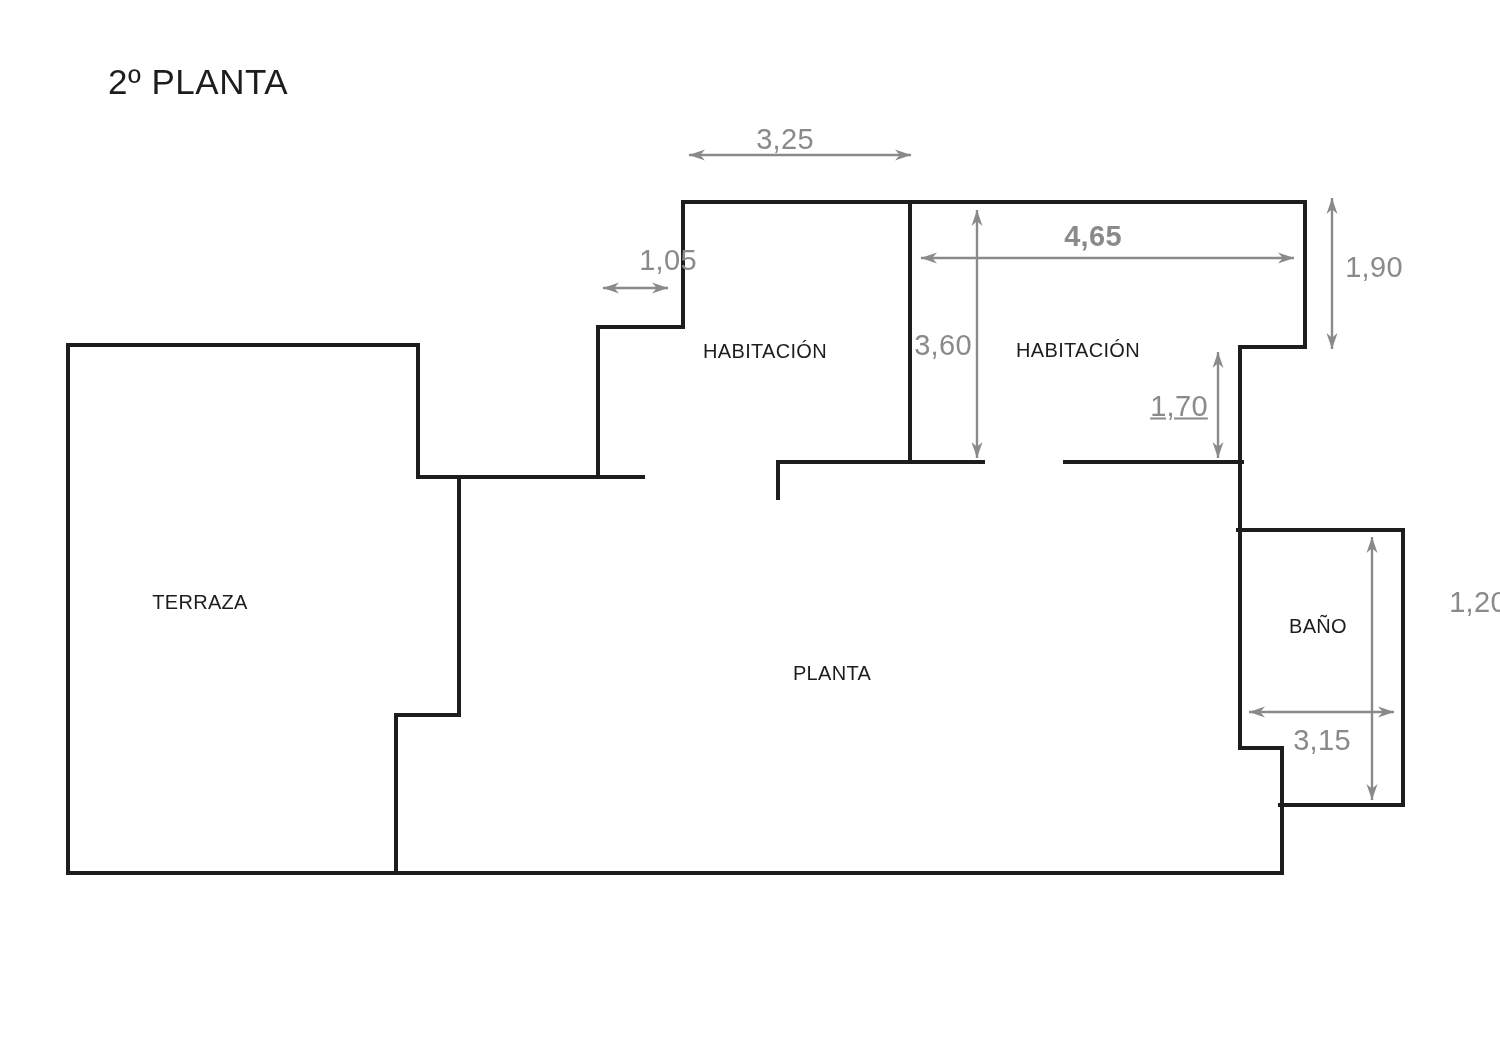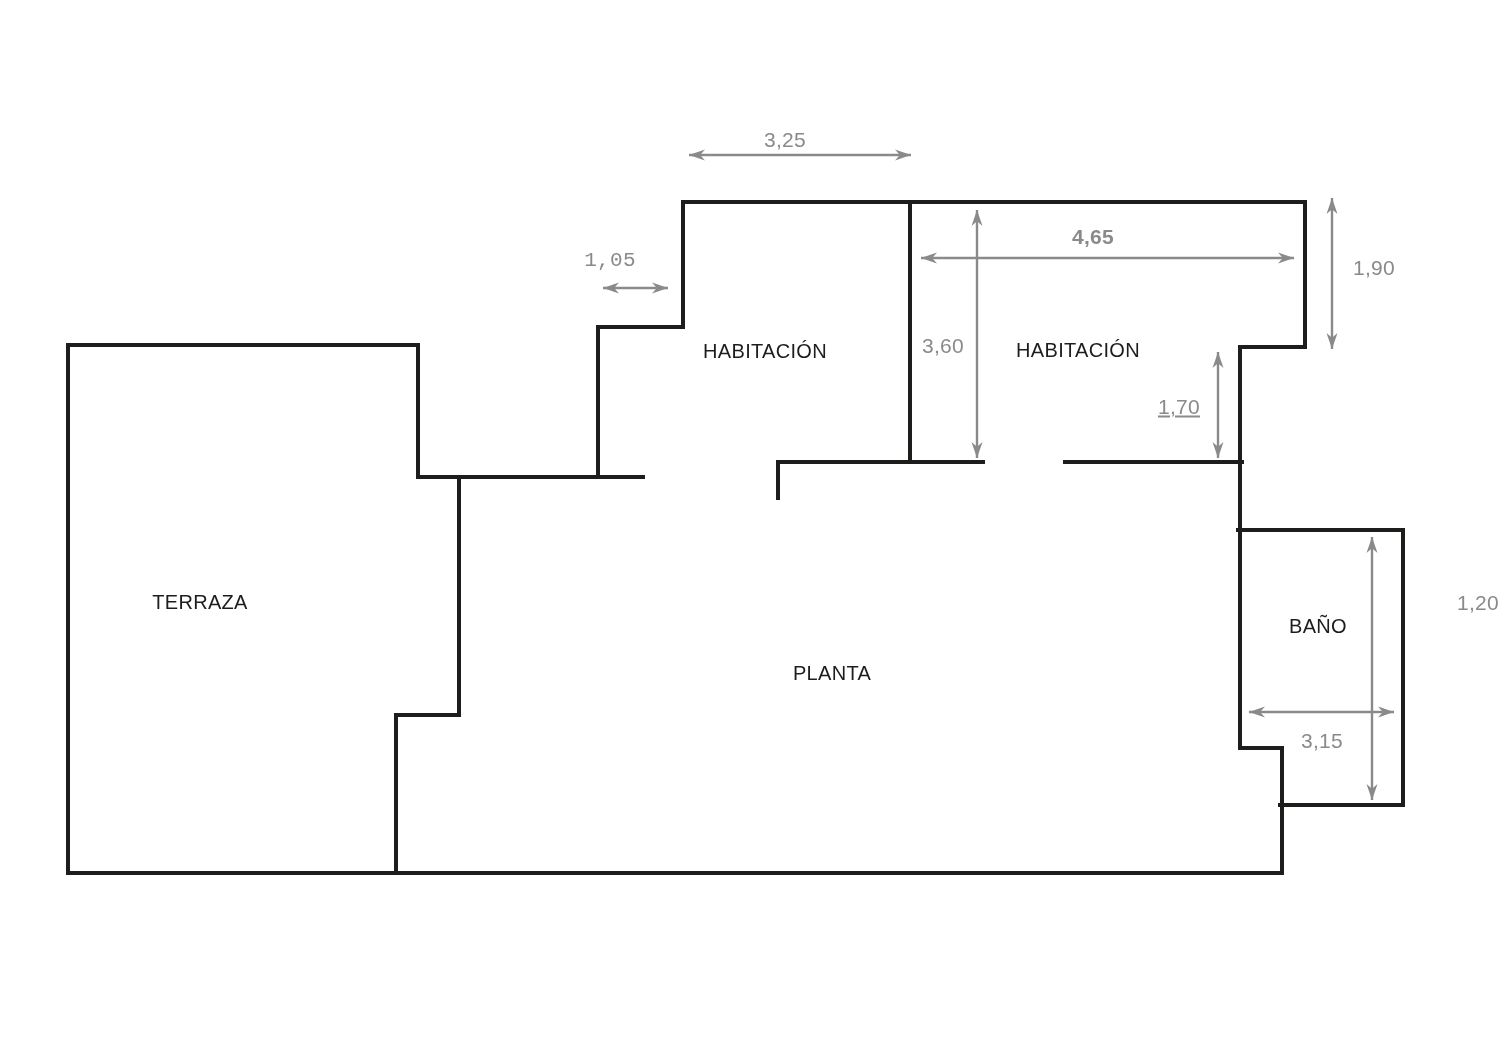--- a/index.html
+++ b/index.html
@@ -50,30 +50,31 @@
     transform: translate(-50%, -50%);
     white-space: nowrap;
     line-height: 1;
   }
   .room-label {
     font-size: 20px;
     color: var(--text);
     letter-spacing: 0.3px;
   }
   .dim-label {
-    font-size: 21px;
+    font-size: 29px;
     color: var(--dim);
     letter-spacing: 0.3px;
   }
 </style>
 </head>
 <body>
 
 <div class="plan">
 
+  <h1 class="title">2º PLANTA</h1>
 
   <svg class="plan-svg" width="1500" height="1061" viewBox="0 0 1500 1061">
     <defs>
       <marker id="arw" markerWidth="17" markerHeight="13" refX="16" refY="6" orient="auto-start-reverse" markerUnits="userSpaceOnUse">
         <path class="arrow-head" d="M16,6 L0,0.5 L4.8,6 L0,11.5 Z"></path>
       </marker>
     </defs>
 
     <g>
       <path class="wall" d="M683,202 H1305 V347 H1240 V748 H1282 V873 H68 V345 H418 V477 H643"></path>
@@ -97,21 +98,21 @@
     </g>
   </svg>
 
   <div class="label room-label" style="left:200px; top:602px;">TERRAZA</div>
   <div class="label room-label" style="left:765px; top:351px;">HABITACIÓN</div>
   <div class="label room-label" style="left:1078px; top:350px;">HABITACIÓN</div>
   <div class="label room-label" style="left:832px; top:673px;">PLANTA</div>
   <div class="label room-label" style="left:1318px; top:626px;">BAÑO</div>
 
   <div class="label dim-label" style="left:785px; top:139px;">3,25</div>
-  <div class="label dim-label" style="left:610px; top:260px;font-family:Liberation Mono, monospace;">1,05</div>
+  <div class="label dim-label" style="left:668px; top:260px;">1,05</div>
   <div class="label dim-label" style="left:1093px; top:236px;font-weight:bold;">4,65</div>
   <div class="label dim-label" style="left:1374px; top:267px;">1,90</div>
   <div class="label dim-label" style="left:943px; top:345px;">3,60</div>
   <div class="label dim-label" style="left:1179px; top:406px;text-decoration:underline;">1,70</div>
   <div class="label dim-label" style="left:1478px; top:602px;">1,20</div>
   <div class="label dim-label" style="left:1322px; top:740px;text-align:center;">3,15</div>
 
 </div>
 
 </body></html>

